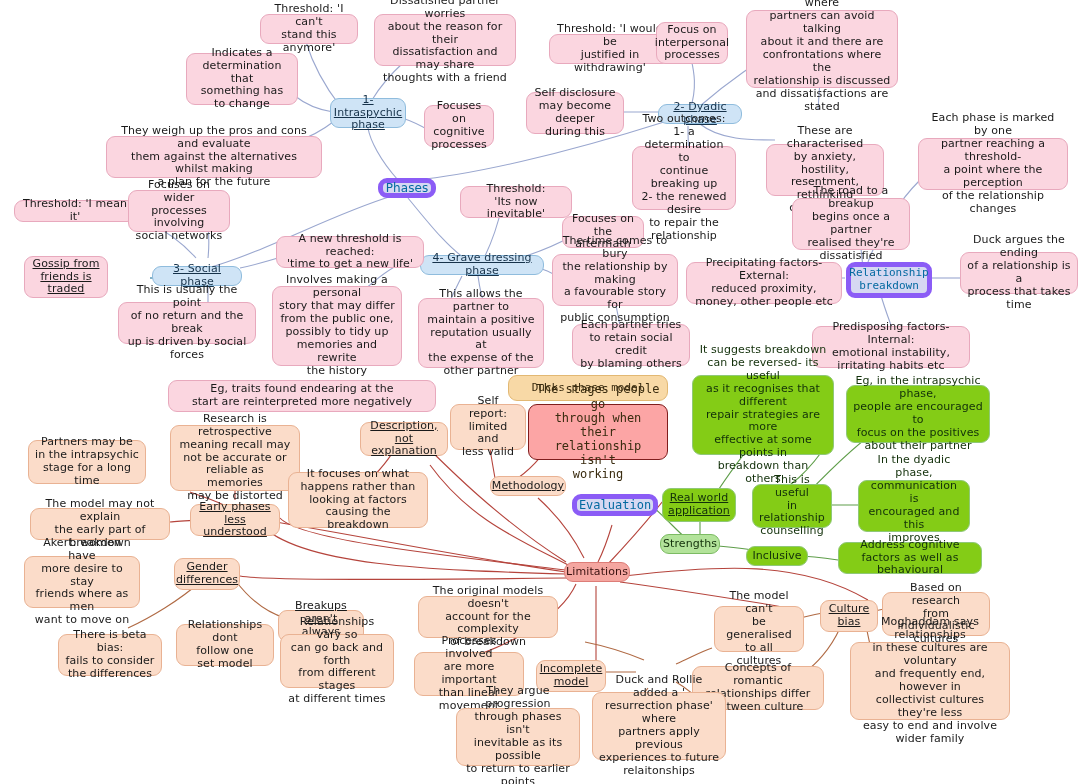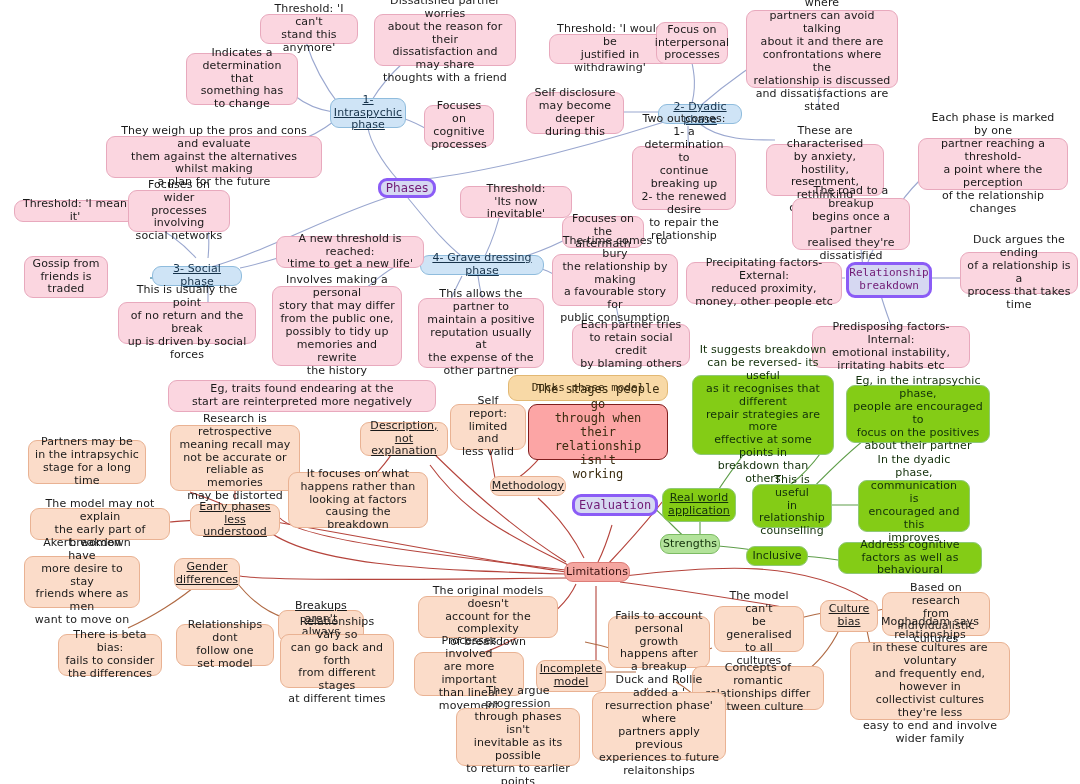--- a/index.html
+++ b/index.html
@@ -16,21 +16,21 @@
     text-align:center;
     border-radius:9px;
     line-height:1.18;
     white-space:pre-line;
     padding:3px 6px;
     letter-spacing:.1px;
   }
   
   .pink      {background:#fbd6e0;border:1px solid #e8a9bd;color:#1a1a1a;}
   .blue      {background:#cfe4f6;border:1px solid #8fbcdd;color:#16324a;}
-  .lilac     {background:#d6d8f2;border:3px solid #8b5cf6;color:#701a75;}
+  .lilac     {background:#d6d8f2;border:5px solid #8b5cf6;color:#0369a1;}
   .peachlite {background:#fbdcc9;border:1px solid #e9b293;color:#1a1a1a;}
   .green     {background:#84cc16;border:1px solid #8fc878;color:#12300a;}
   .greendark {background:#b3e39a;border:1px solid #7cbb63;color:#12300a;}
   .salmon    {background:#f4a6a0;border:1px solid #dd7d78;color:#3a1210;}
   .cream     {background:#fca5a5;border:1px solid #7f1d1d;color:#3a2c10;align-items:center;}
   .title-n   {background:#f8d9a6;border:1px solid #e2b873;color:#3a2c10;}
 
   .u{text-decoration:underline;}
   .mono{font-family:"DejaVu Sans Mono", monospace;letter-spacing:0px;}
   .t11{font-size:11px;}
@@ -200,21 +200,21 @@
 <div class="node pink t11" style="left:128px;top:190px;width:102px;height:42px;"><span>Focuses on wider
 processes involving
 social networks</span></div>
 <div class="node pink t11" style="left:460px;top:186px;width:112px;height:32px;"><span>Threshold:
 'Its now inevitable'</span></div>
 <div class="node pink t11" style="left:562px;top:216px;width:82px;height:32px;"><span>Focuses on
 the aftermath</span></div>
 <div class="node pink t11" style="left:960px;top:252px;width:118px;height:42px;"><span>Duck argues the ending
 of a relationship is a
 process that takes time</span></div>
-<div class="node pink t11" style="left:24px;top:256px;width:84px;height:42px;"><span>Gossip from
+<div class="node pink t11" style="left:24px;top:256px;width:84px;height:42px;text-decoration:underline;"><span>Gossip from
 friends is
 traded</span></div>
 <div class="node pink t11" style="left:276px;top:236px;width:148px;height:32px;"><span>A new threshold is reached:
 'time to get a new life'</span></div>
 <div class="node pink t11" style="left:552px;top:254px;width:126px;height:52px;"><span>The time comes to bury
 the relationship by making
 a favourable story for
 public consumption</span></div>
 <div class="node pink t11" style="left:686px;top:262px;width:156px;height:42px;"><span>Precipitating factors- External:
 reduced proximity,
@@ -311,24 +311,20 @@
 <div class="node peachlite t11" style="left:176px;top:624px;width:98px;height:42px;"><span>Relationships dont
 follow one
 set model</span></div>
 <div class="node peachlite t11" style="left:280px;top:634px;width:114px;height:54px;"><span>Relationships vary so
 can go back and forth
 from different stages
 at different times</span></div>
 <div class="node peachlite t11" style="left:418px;top:596px;width:140px;height:42px;"><span>The original models doesn't
 account for the complexity
 of breakdown</span></div>
-<div class="node peachlite t11" style="left:608px;top:616px;width:102px;height:52px;"><span>Fails to account
-personal growth
-happens after
-a breakup</span></div>
 <div class="node peachlite t11" style="left:714px;top:606px;width:90px;height:46px;"><span>The model can't
 be generalised
 to all cultures</span></div>
 <div class="node peachlite t11" style="left:820px;top:600px;width:58px;height:32px;"><span class="u">Culture
 bias</span></div>
 <div class="node peachlite t11" style="left:414px;top:652px;width:110px;height:44px;"><span>Processes involved
 are more important
 than linear movement</span></div>
 <div class="node peachlite t11" style="left:882px;top:592px;width:108px;height:44px;"><span>Based on research
 from individualistic

